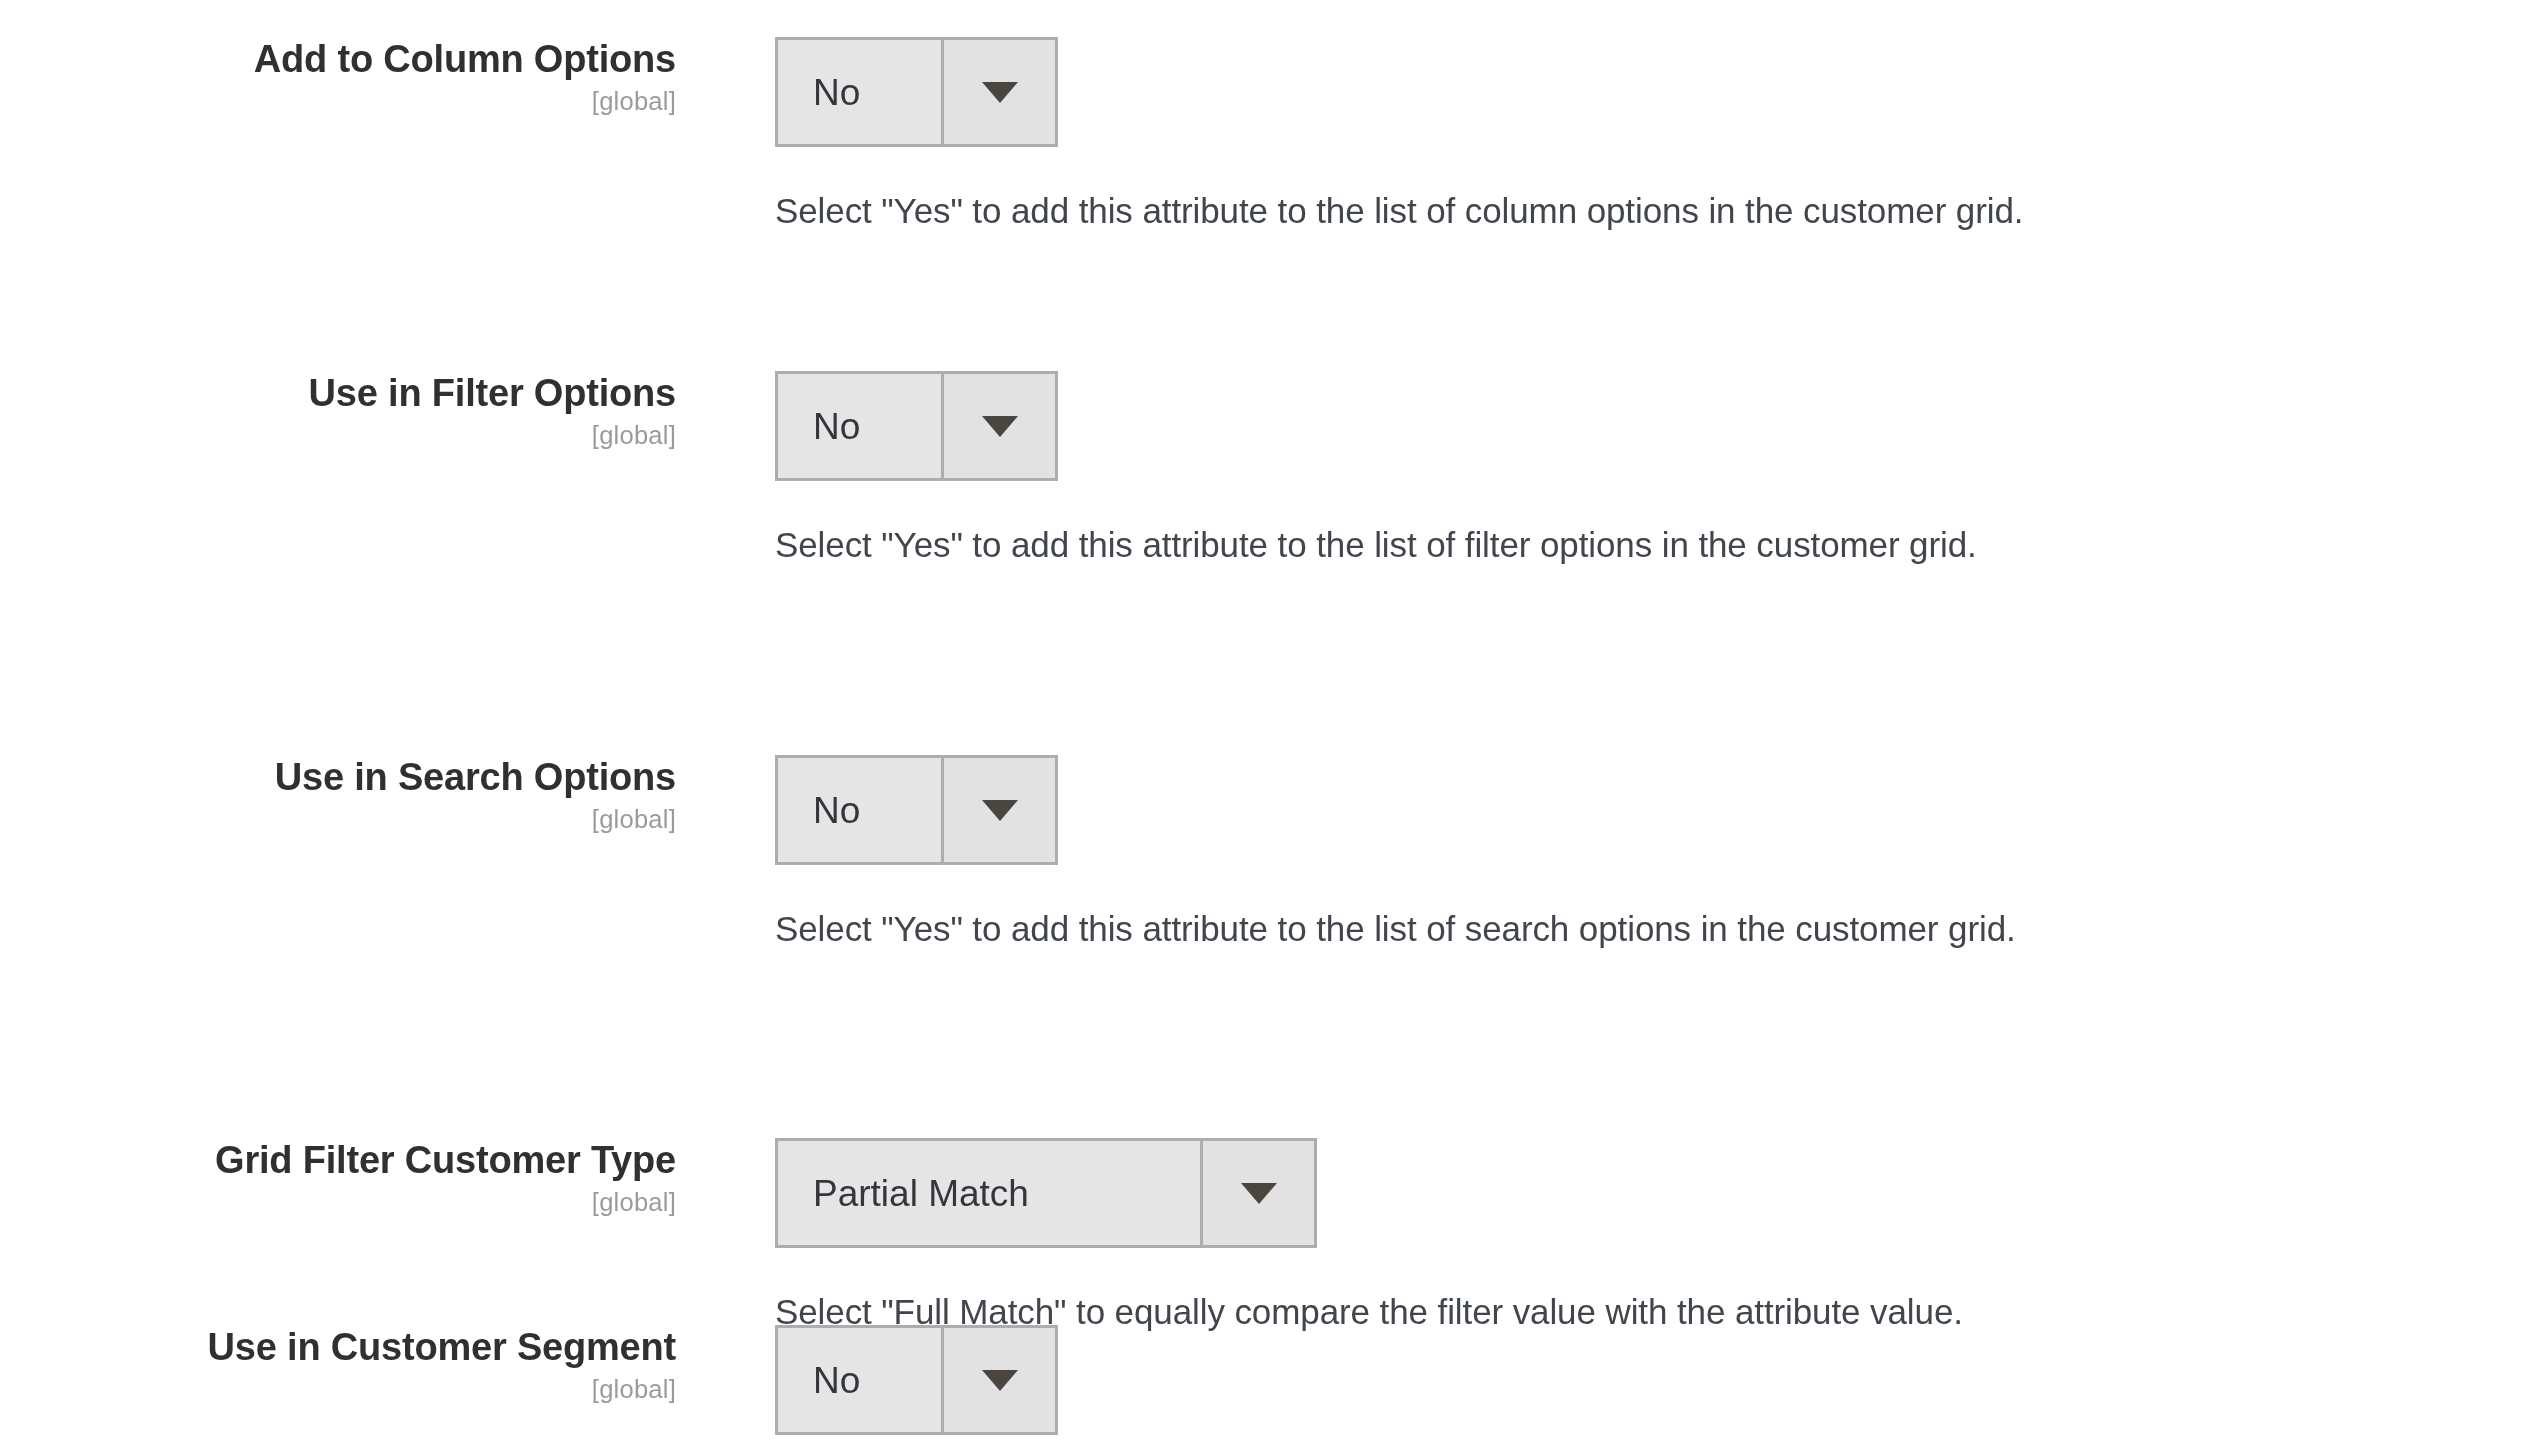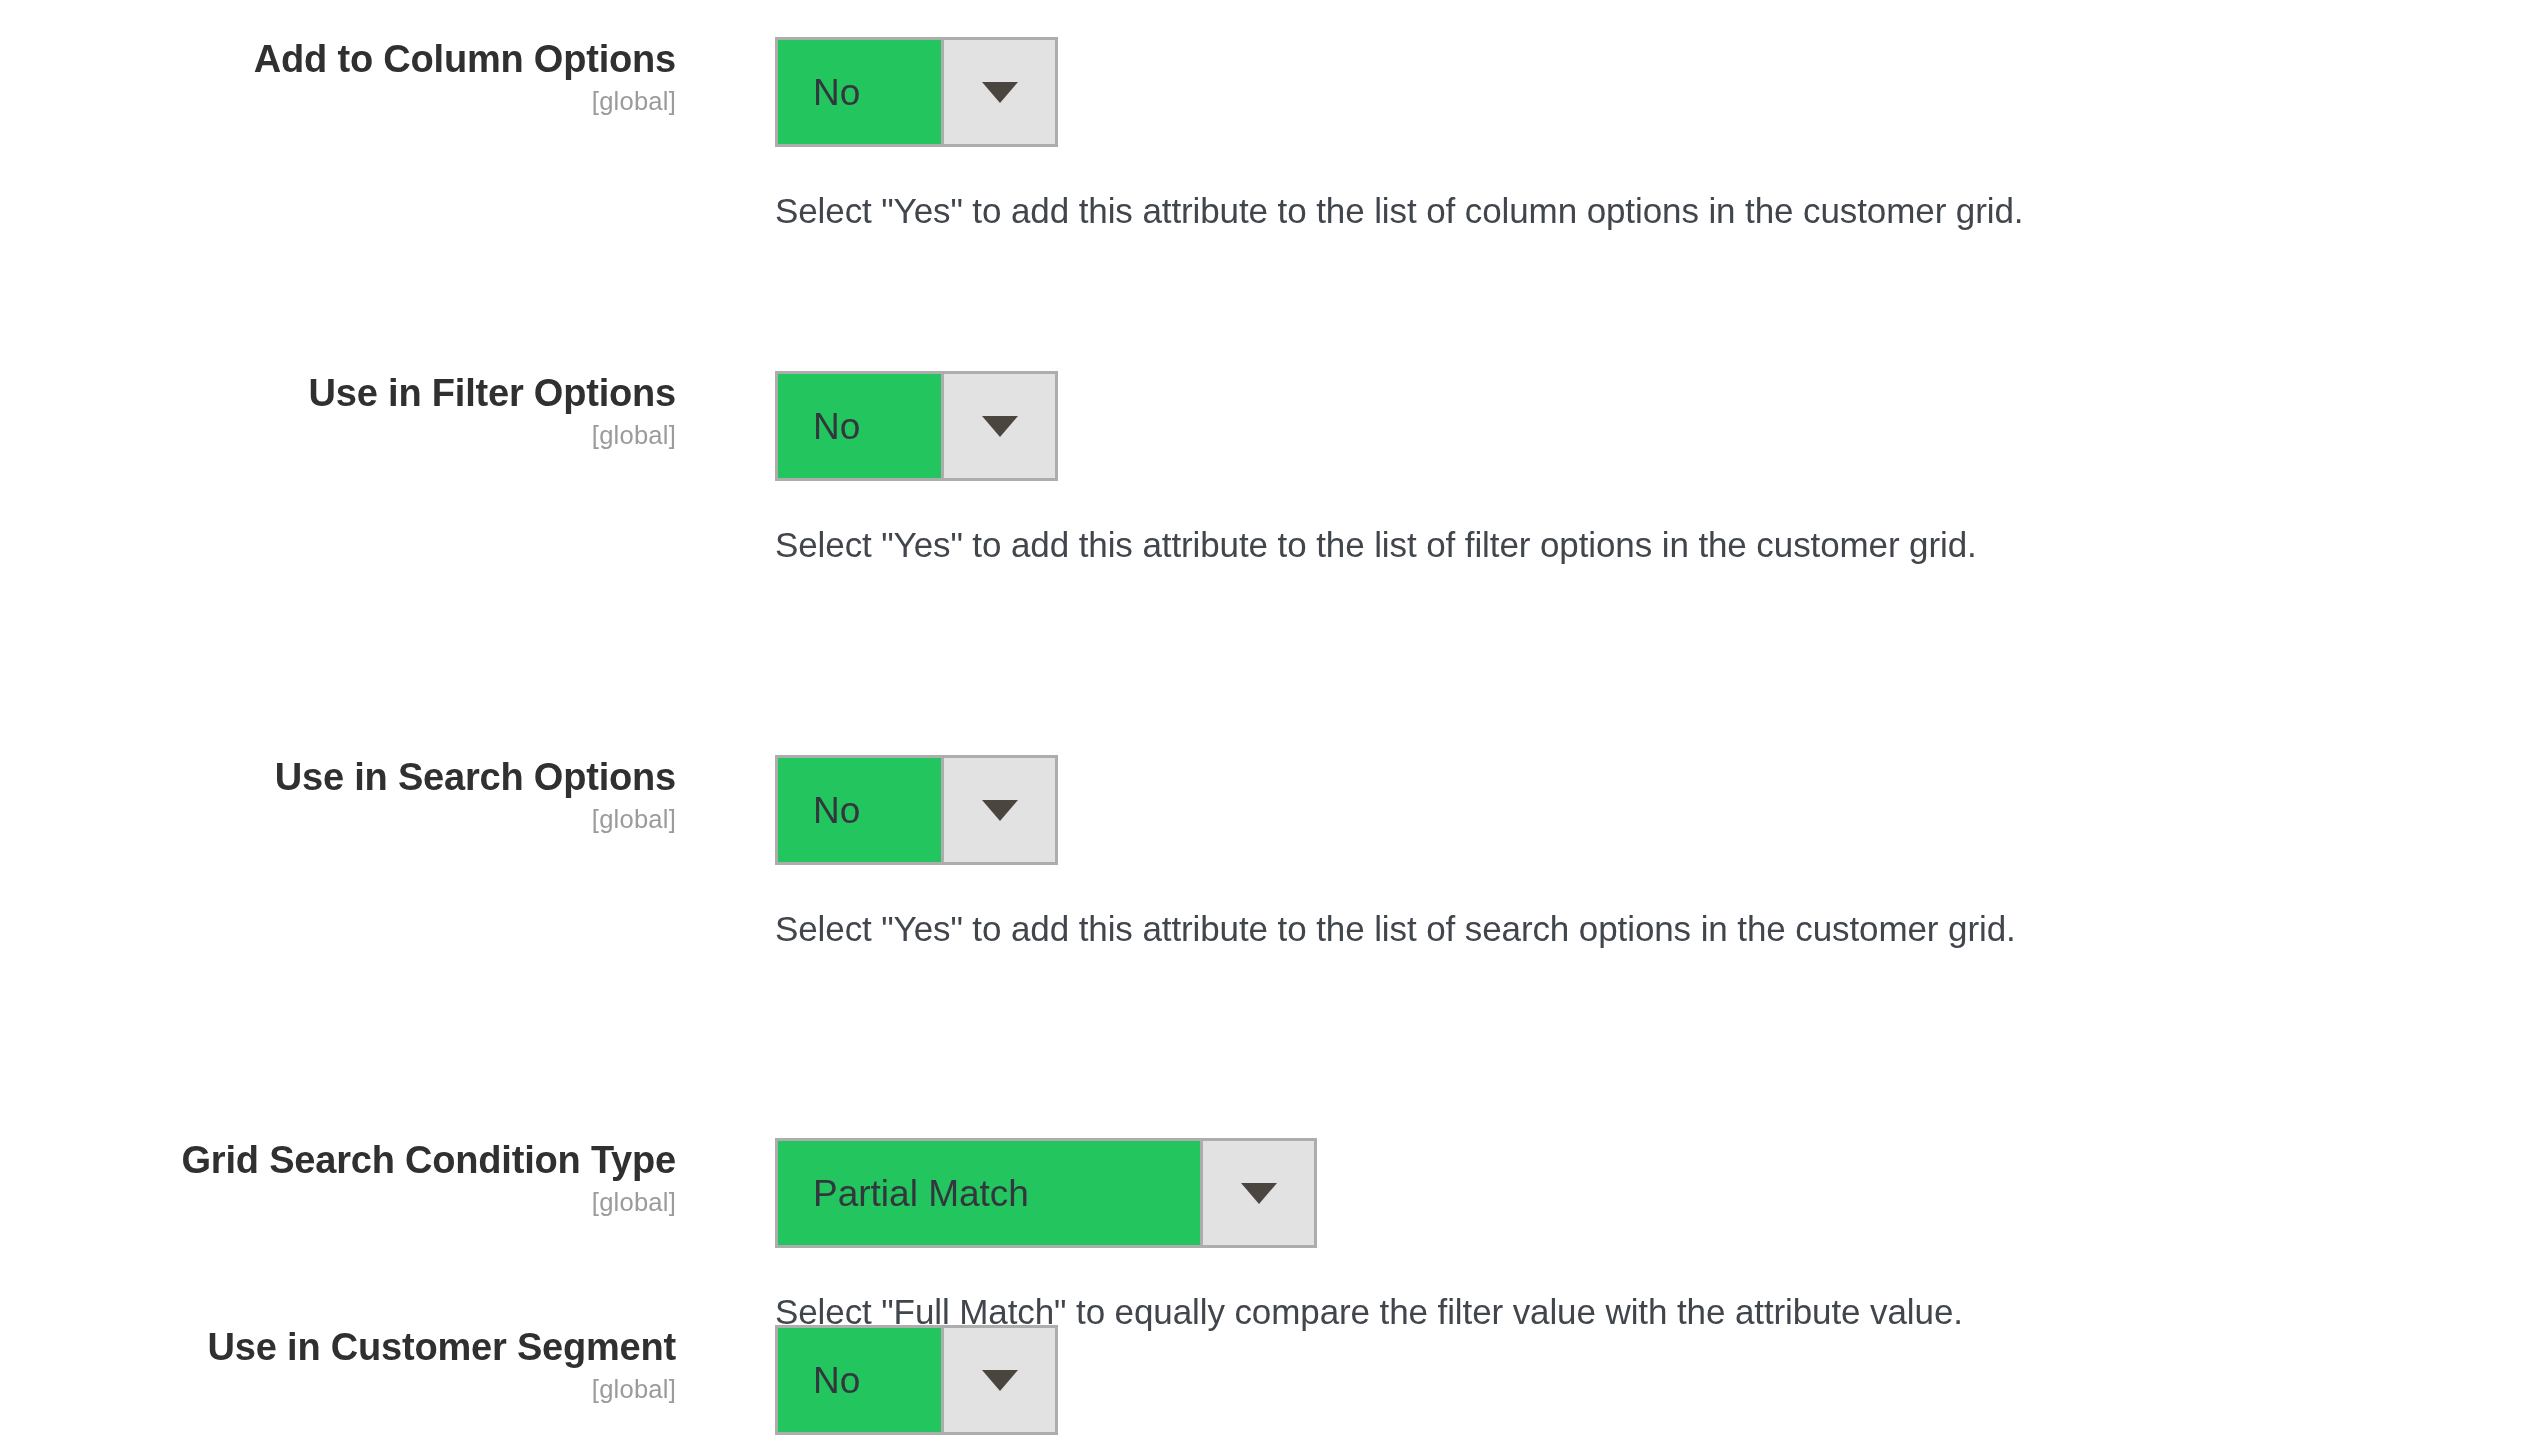--- a/index.html
+++ b/index.html
@@ -78,21 +78,21 @@
     vertical-align: top;
   }
 
   .select-shell .sel-value {
     display: flex;
     align-items: center;
     padding: 0 23.6px 0 35px;
     font-size: 37px;
     line-height: 1;
     color: #33373d;
-    background: #22c55e;
+    background: #e5e5e5;
     white-space: nowrap;
     box-sizing: border-box;
   }
 
   .select-shell.w-narrow .sel-value {
     width: 163px;
   }
 
   .select-shell.w-wide .sel-value {
     width: 422px;
@@ -163,21 +163,21 @@
       </div>
       <div class="control-col"><div class="select-shell w-narrow" role="combobox">
           <span class="sel-value">No</span>
           <span class="sel-arrow-box">
             <span class="arrow-glyph"></span>
           </span>
         </div><div class="field-note">Select "Yes" to add this attribute to the list of search options in the customer grid.</div></div>
     </div>
     <div class="field-row" style="top: 1138px;">
       <div class="label-col">
-        <span class="field-label">Grid Search Condition Type</span>
+        <span class="field-label">Grid Filter Customer Type</span>
         <span class="field-scope">[global]</span>
       </div>
       <div class="control-col"><div class="select-shell w-wide" role="combobox">
           <span class="sel-value">Partial Match</span>
           <span class="sel-arrow-box">
             <span class="arrow-glyph"></span>
           </span>
         </div><div class="field-note">Select "Full Match" to equally compare the filter value with the attribute value.</div></div>
     </div>
     <div class="field-row" style="top: 1325px; justify-content: space-between;">

